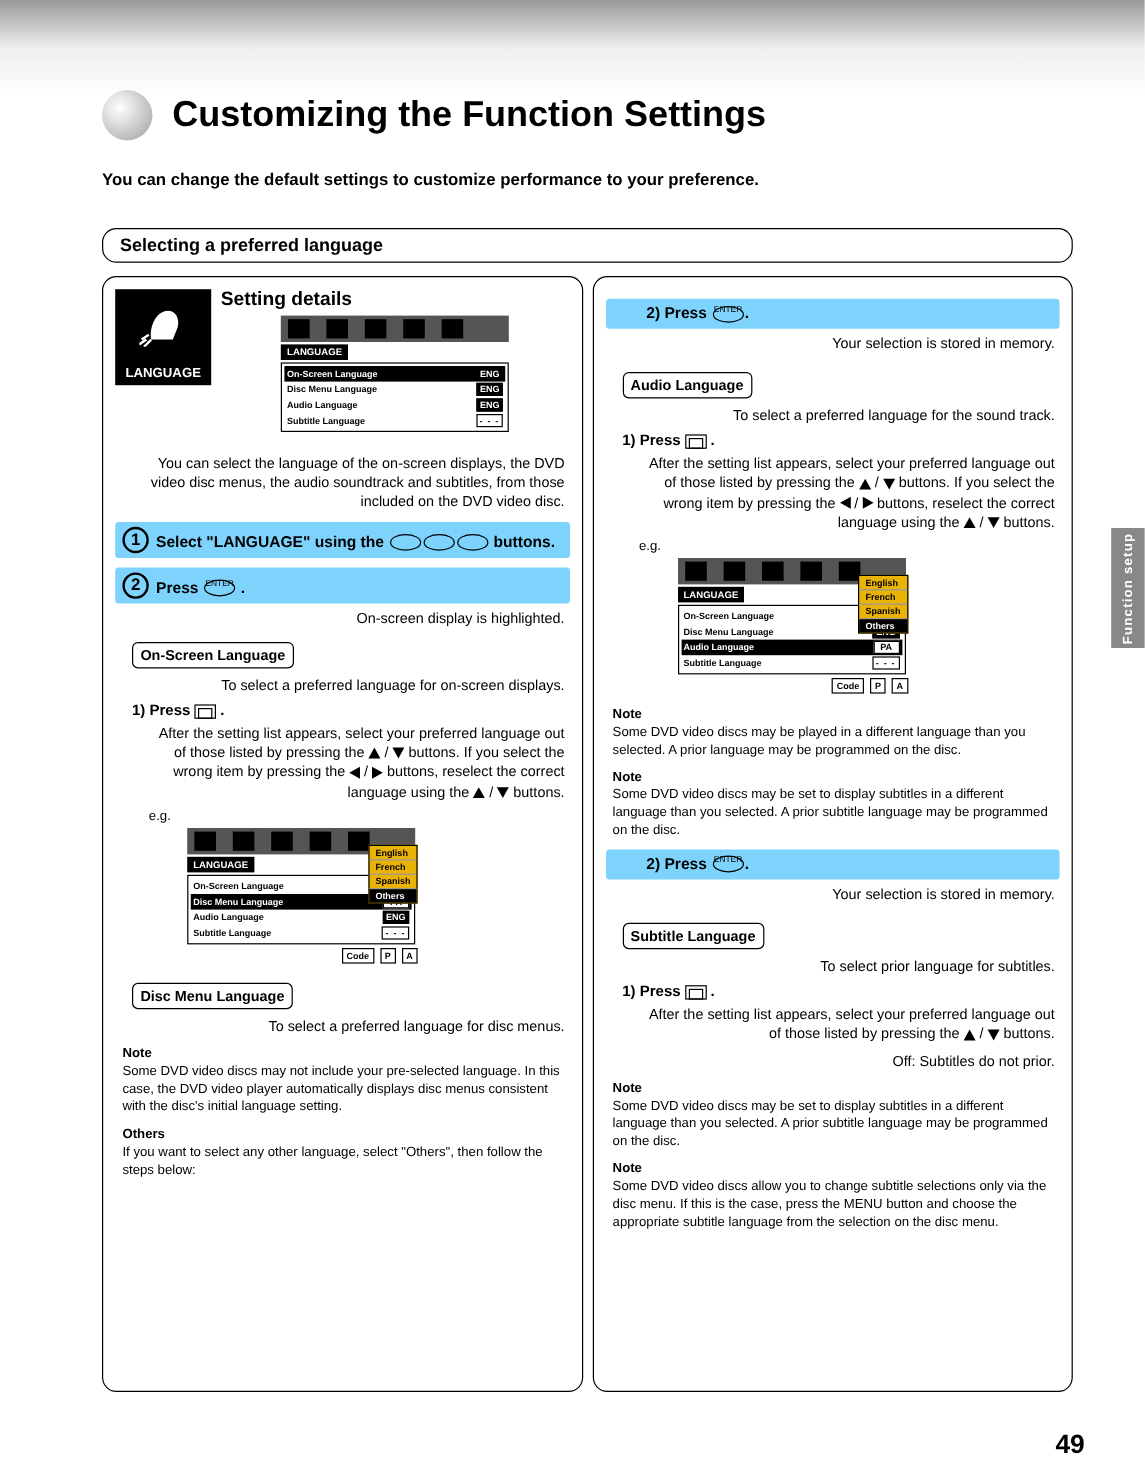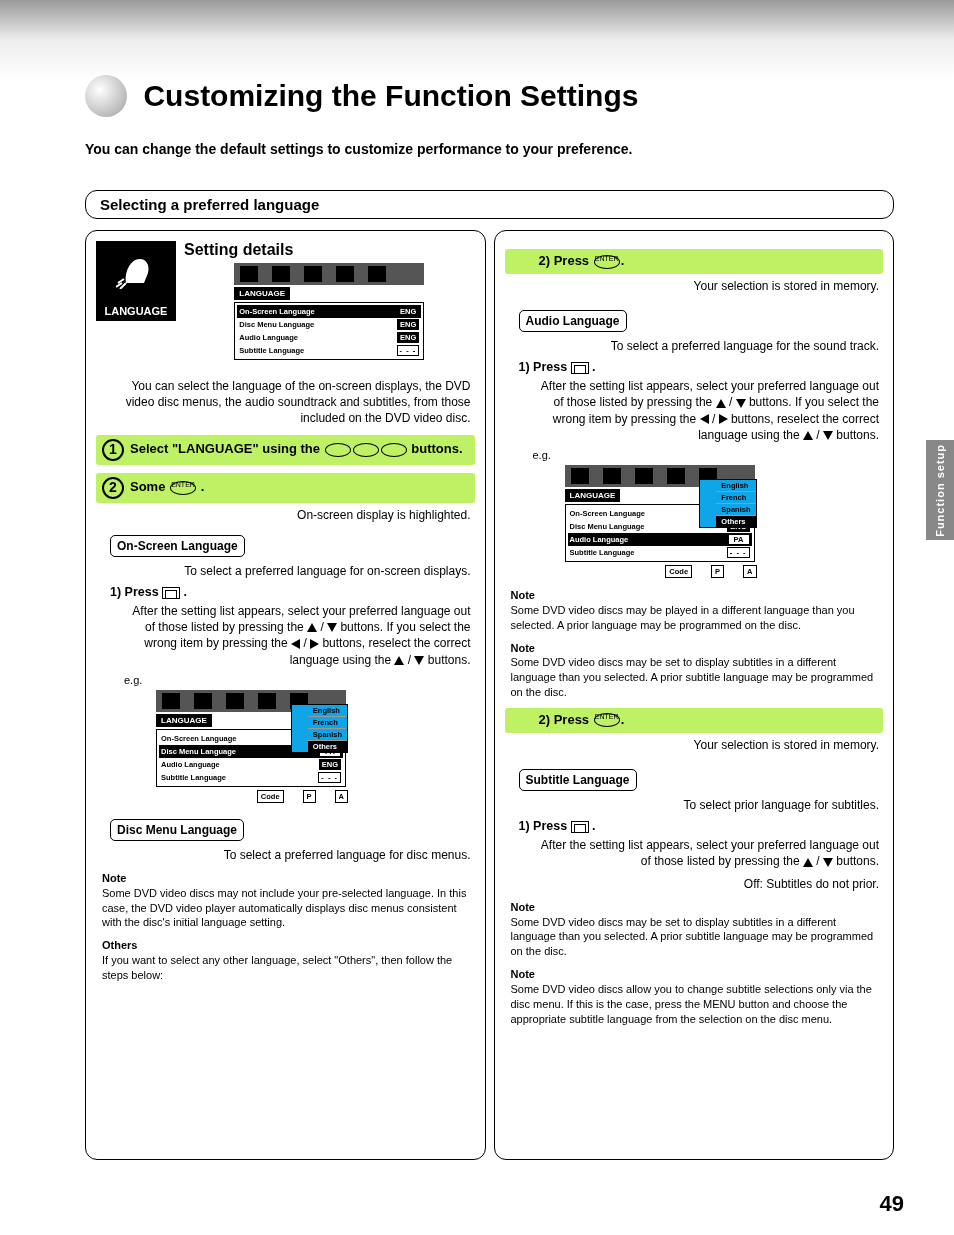--- a/index.html
+++ b/index.html
@@ -68,25 +68,25 @@
   }
   .lang-icon {
     width: 80px; height: 80px; background: #000;
     color: #fff; display: flex; flex-direction: column;
     align-items: center; justify-content: flex-end;
     padding-bottom: 4px; font-size: 11px; font-weight: bold;
     position: relative;
   }
   .lang-icon svg { position: absolute; top: 8px; left: 50%; transform: translateX(-50%); }
   .step-row {
-    background: #bef264;
+    background: #7dd3fc;
     border-radius: 3px;
     padding: 4px 6px;
     margin: 8px 0 4px 0;
-    display: flex; align-items: center; gap: 6px;
+    display: flex; align-items: flex-end; gap: 6px;
     font-size: 13px; font-weight: bold;
     line-height: 1.3;
   }
   .step-num {
     width: 22px; height: 22px;
     border: 2px solid #000; border-radius: 50%;
     display: flex; align-items: center; justify-content: center;
     font-size: 14px;
     flex-shrink: 0;
   }
@@ -163,29 +163,29 @@
   .osd-row .lbl { flex: 1; }
   .osd-row .val {
     border: 1px solid #000; background: #fff; color: #000;
     padding: 0 2px; min-width: 22px; text-align: center;
   }
   .osd-row .val.filled { background: #000; color: #fff; border-color: #000; }
   .osd-row .val.dash { letter-spacing: 1px; }
   .osd-wrap { position: relative; }
   .osd-options {
     position: absolute; right: -2px; top: 14px;
-    border: 1px solid #000; background: #0ea5e9;
-    font-size: 7.5px; font-weight: bold; padding-left: 16px;
+    border: 1px solid #000; background: #eab308;
+    font-size: 7.5px; font-weight: bold;
   }
   .osd-options div { padding: 1px 5px; border-bottom: 1px solid #999; }
   .osd-options div:last-child { border-bottom: none; }
   .osd-options .highlight { background: #000; color: #fff; }
   .osd-code {
     position: absolute; right: -2px; bottom: -16px;
-    display: flex; gap: 19px; align-items: center;
+    display: flex; gap: 5px; align-items: center;
     font-size: 7.5px; font-weight: bold; justify-content: center;
   }
   .osd-code .box { border: 1px solid #000; padding: 1px 3px; }
 
   .note-block { font-size: 11px; margin: 8px 6px 4px 6px; line-height: 1.35; }
   .note-block .hd { font-weight: bold; }
 
   .page-num {
     position: absolute; bottom: 18px; right: 50px;
     font-size: 22px; font-weight: bold;
@@ -264,21 +264,21 @@
         <span>Select "LANGUAGE" using the </span>
         <span class="oval-btn"></span><span class="oval-btn"></span><span class="oval-btn"></span>
         <span> buttons.</span>
       </div>
     </div>
 
     
     <div class="step-row">
       <div class="step-num">2</div>
       <div>
-        <span>Some </span>
+        <span>Press </span>
         <span class="oval-btn"><span class="oval-label">ENTER</span></span>
         <span>.</span>
       </div>
     </div>
     <div class="body-text">On-screen display is highlighted.</div>
 
     
     <div style="border:1px solid #000;border-radius:5px;padding:3px 6px;margin:6px 4px 2px 14px;font-size:12px;font-weight:bold;display:inline-block">On-Screen Language</div>
     <div class="body-text body-text-tight">To select a preferred language for on-screen displays.</div>
 

